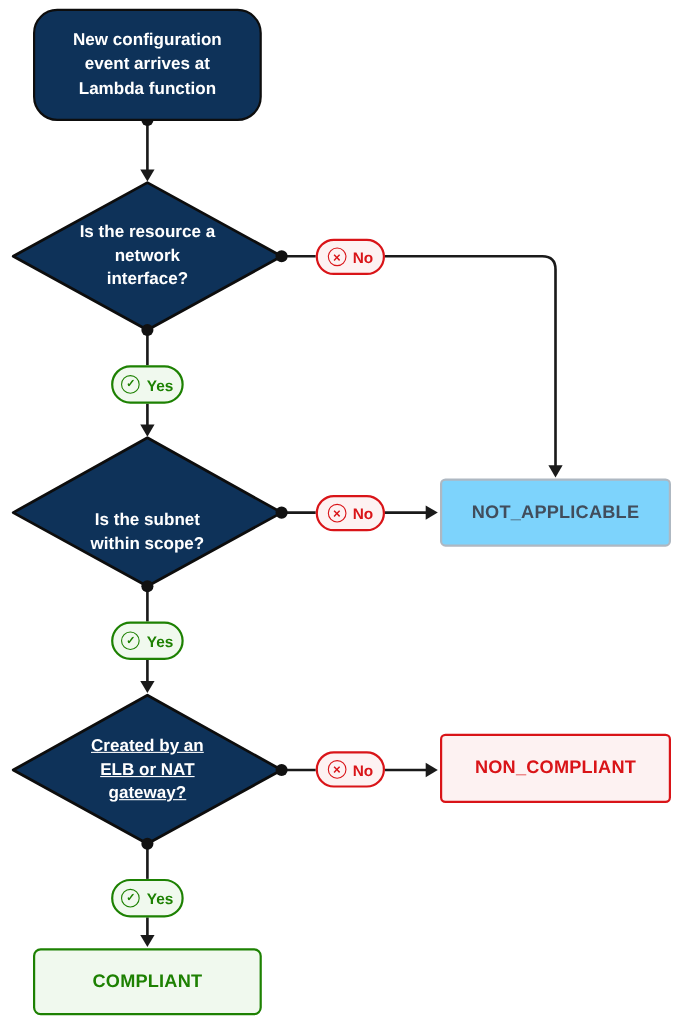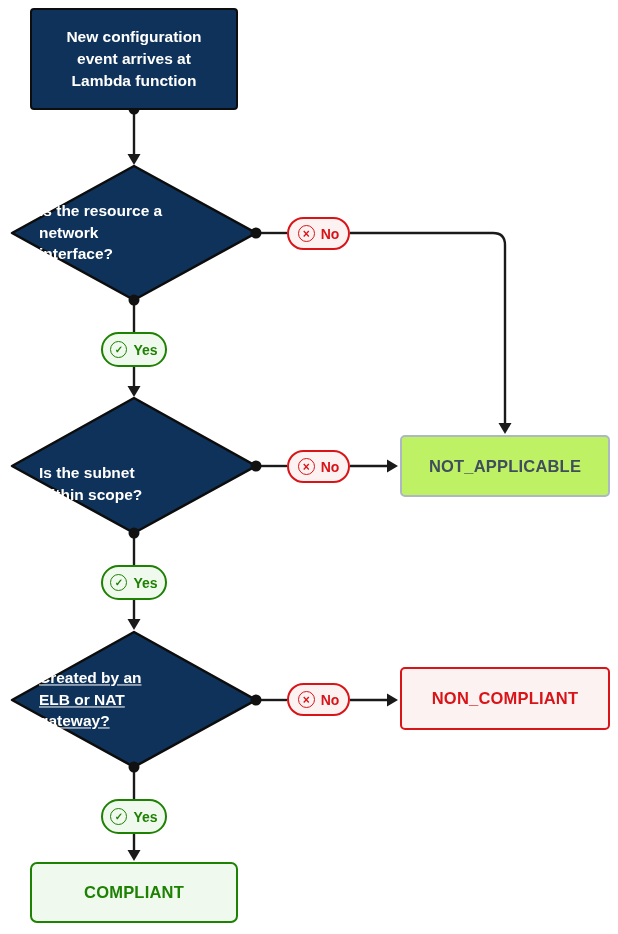--- a/index.html
+++ b/index.html
@@ -7,26 +7,26 @@
     position:relative;width:618px;height:934px;background:#ffffff;
     font-family:"Liberation Sans",sans-serif;overflow:hidden;
   }
   .layer{position:absolute;left:0;top:0;}
   .node{
     position:absolute;display:flex;align-items:center;justify-content:center;
     text-align:center;font-weight:bold;box-sizing:border-box;
   }
   .start{
     left:30px;top:8px;width:208px;height:102px;
-    background:#0e3259;border:2.5px solid #0d0d0d;border-radius:4px;
+    background:#0e3259;border:2.5px solid #0d0d0d;border-radius:22px;
     color:#ffffff;font-size:15.5px;line-height:1.4;white-space:pre-line;
   }
   .dlabel{
     position:absolute;left:134px;width:190px;transform:translate(-50%,-50%);
-    color:#ffffff;font-weight:bold;font-size:15.5px;
+    text-align:center;color:#ffffff;font-weight:bold;font-size:15.5px;
     line-height:1.4;white-space:pre-line;
   }
   .dlabel.d1{top:233px;}
   .dlabel.d2{top:484px;}
   .dlabel.d3{top:700px;text-decoration:underline;}
   .pill{
     position:absolute;display:flex;align-items:center;justify-content:center;
     gap:6px;border-radius:18px;font-weight:bold;box-sizing:border-box;
   }
   .pill.no{left:287px;width:63px;height:33px;background:#fdf2f2;
@@ -40,21 +40,21 @@
   .pill.yes.r2{top:565px;}
   .pill.yes.r3{top:799px;}
   .icon-circle{
     display:flex;align-items:center;justify-content:center;flex:0 0 auto;
     width:15px;height:15px;border-radius:50%;font-weight:bold;line-height:1;
   }
   .icon-circle.no{border:1.7px solid #d91418;color:#d91418;font-size:12px;}
   .icon-circle.yes{border:1.7px solid #1d8102;color:#1d8102;font-size:10px;}
   .outcome{border-radius:5px;font-size:16.5px;letter-spacing:.2px;}
   .outcome.na{left:400px;top:435px;width:210px;height:62px;
-    background:#bef264;border:2px solid #aeb8c2;color:#414d5c;}
+    background:#7dd3fc;border:2px solid #aeb8c2;color:#414d5c;}
   .outcome.nc{left:400px;top:667px;width:210px;height:63px;
     background:#fdf2f2;border:2.5px solid #d91418;color:#d91418;}
   .outcome.comp{left:30px;top:862px;width:208px;height:61px;
     background:#f0f9ee;border:2.5px solid #1d8102;color:#1d8102;border-radius:7px;}
 </style>
 </head>
 <body>
 
 <div class="canvas">
 

